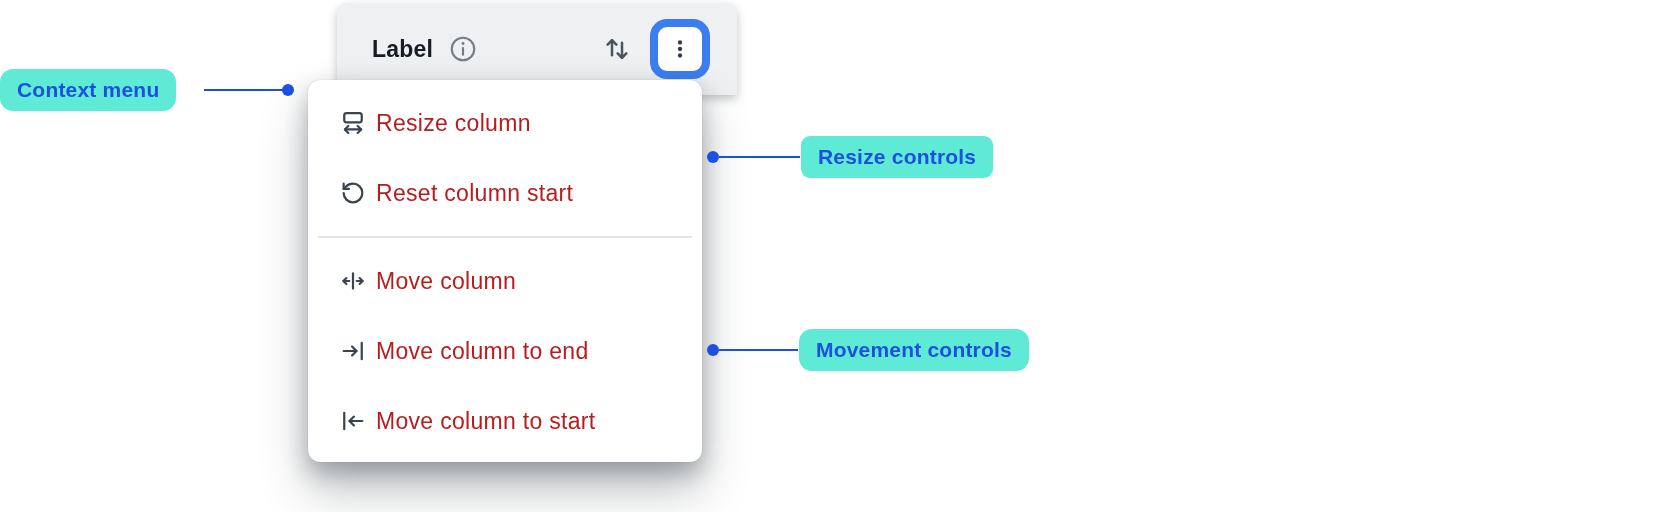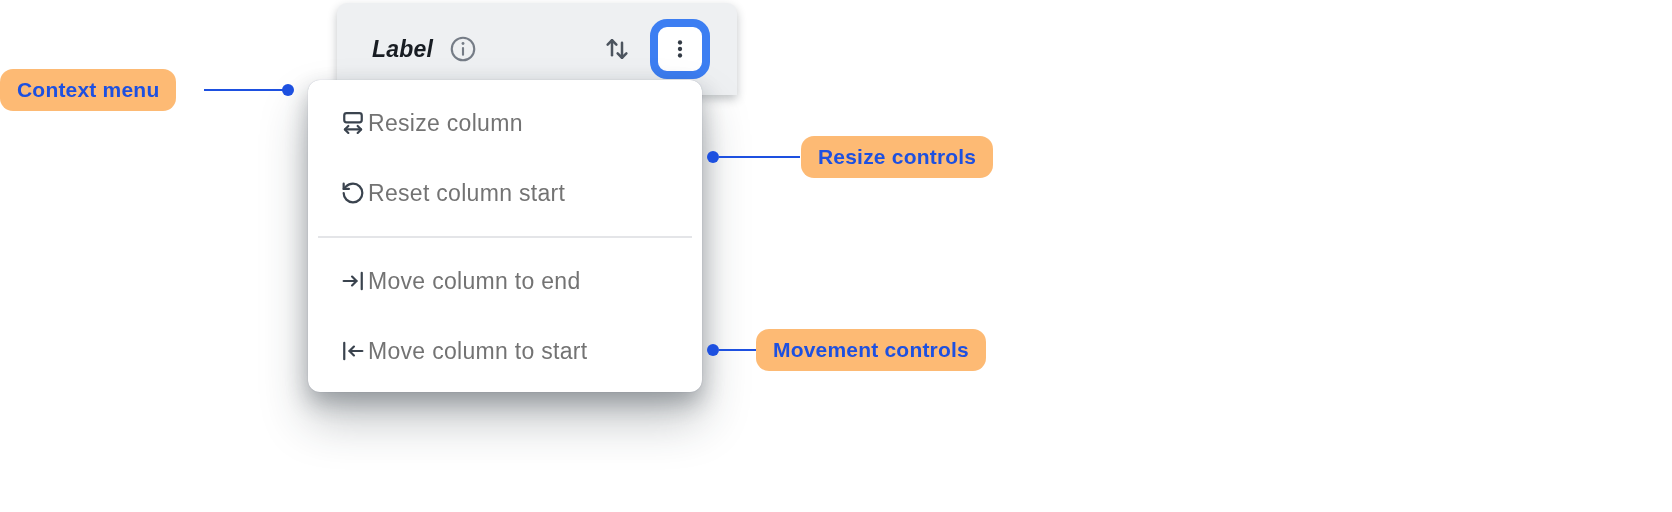--- a/index.html
+++ b/index.html
@@ -28,21 +28,20 @@
     align-items: center;
     padding: 0 27px 0 35px;
     z-index: 1;
   }
   .col-header .hdr-label {
     font-size: 23px;
     font-weight: 700;
     color: #181d23;
     letter-spacing: 0.2px;
     white-space: nowrap;
-    font-style: italic;
   }
   .icon-btn {
     display: inline-flex;
     align-items: center;
     justify-content: center;
     background: transparent;
     border: none;
     cursor: pointer;
     padding: 0;
   }
@@ -91,40 +90,40 @@
   }
   .menu-item .mi-icon {
     width: 30px; height: 30px;
     display: inline-flex;
     align-items: center;
     justify-content: center;
     color: #3a434e;
     flex: none;
   }
   .menu-item .mi-label {
-    margin-left: 0;
+    margin-left: 8px;
     font-size: 23px;
     letter-spacing: 0.3px;
     white-space: nowrap;
-    color: #737373;
+    color: #b91c1c;
   }
   .menu-divider {
     height: 2px;
     background: #e4e5e8;
     margin: 8px 10px;
   }
 
   
   .anno-pill {
     position: absolute;
     height: 42px;
     display: inline-flex;
     align-items: center;
     padding: 0 17px;
-    background: #fdba74;
+    background: #5eead4;
     border-radius: 13px;
     color: #1d50e0;
     font-size: 21px;
     font-weight: 700;
     letter-spacing: 0.2px;
     white-space: nowrap;
     z-index: 3;
   }
   .anno-line {
     position: absolute;
@@ -202,20 +201,32 @@
             <path d="M4 4v4.5h4.5"></path>
           </svg>
         </span>
         <span class="mi-label">Reset column start</span>
       </button>
     </div>
 
     <div class="menu-divider"></div>
 
     <div>
+      <button class="menu-item" role="menuitem">
+        <span class="mi-icon">
+          <svg width="28" height="28" viewBox="0 0 24 24" fill="none" stroke="currentColor" stroke-width="1.9" stroke-linecap="round" stroke-linejoin="round">
+            <path d="M12 5.5v13"></path>
+            <path d="M8.8 12H3.8"></path>
+            <path d="M6.3 9.5 3.8 12l2.5 2.5"></path>
+            <path d="M15.2 12h5"></path>
+            <path d="M17.7 9.5 20.2 12l-2.5 2.5"></path>
+          </svg>
+        </span>
+        <span class="mi-label">Move column</span>
+      </button>
 
       <button class="menu-item" role="menuitem">
         <span class="mi-icon">
           <svg width="28" height="28" viewBox="0 0 24 24" fill="none" stroke="currentColor" stroke-width="1.9" stroke-linecap="round" stroke-linejoin="round">
             <path d="M4 12h11"></path>
             <path d="M11.2 8.2 15 12l-3.8 3.8"></path>
             <path d="M19.5 5v14"></path>
           </svg>
         </span>
         <span class="mi-label">Move column to end</span>
@@ -233,19 +244,19 @@
       </button>
     </div>
   </div>
 
   <div class="anno-pill" style="left:0; top:69px;">Context menu</div>
   <div class="anno-line" style="left:204px; top:89px; width:80px;"></div>
   <div class="anno-dot" style="left:282px; top:84px;"></div>
 
   <div class="anno-dot" style="left:707px; top:151px;"></div>
   <div class="anno-line" style="left:719px; top:156px; width:81px;"></div>
-  <div class="anno-pill" style="left:801px; top:136px;">Resize controls</div>
+  <div class="anno-pill" style="left:801px; top:136px;border-radius:9px;">Resize controls</div>
 
   <div class="anno-dot" style="left:707px; top:344px;"></div>
   <div class="anno-line" style="left:719px; top:349px; width:79px;"></div>
-  <div class="anno-pill" style="left:756px; top:329px;">Movement controls</div>
+  <div class="anno-pill" style="left:799px; top:329px;">Movement controls</div>
 
 </div>
 
 </body></html>

